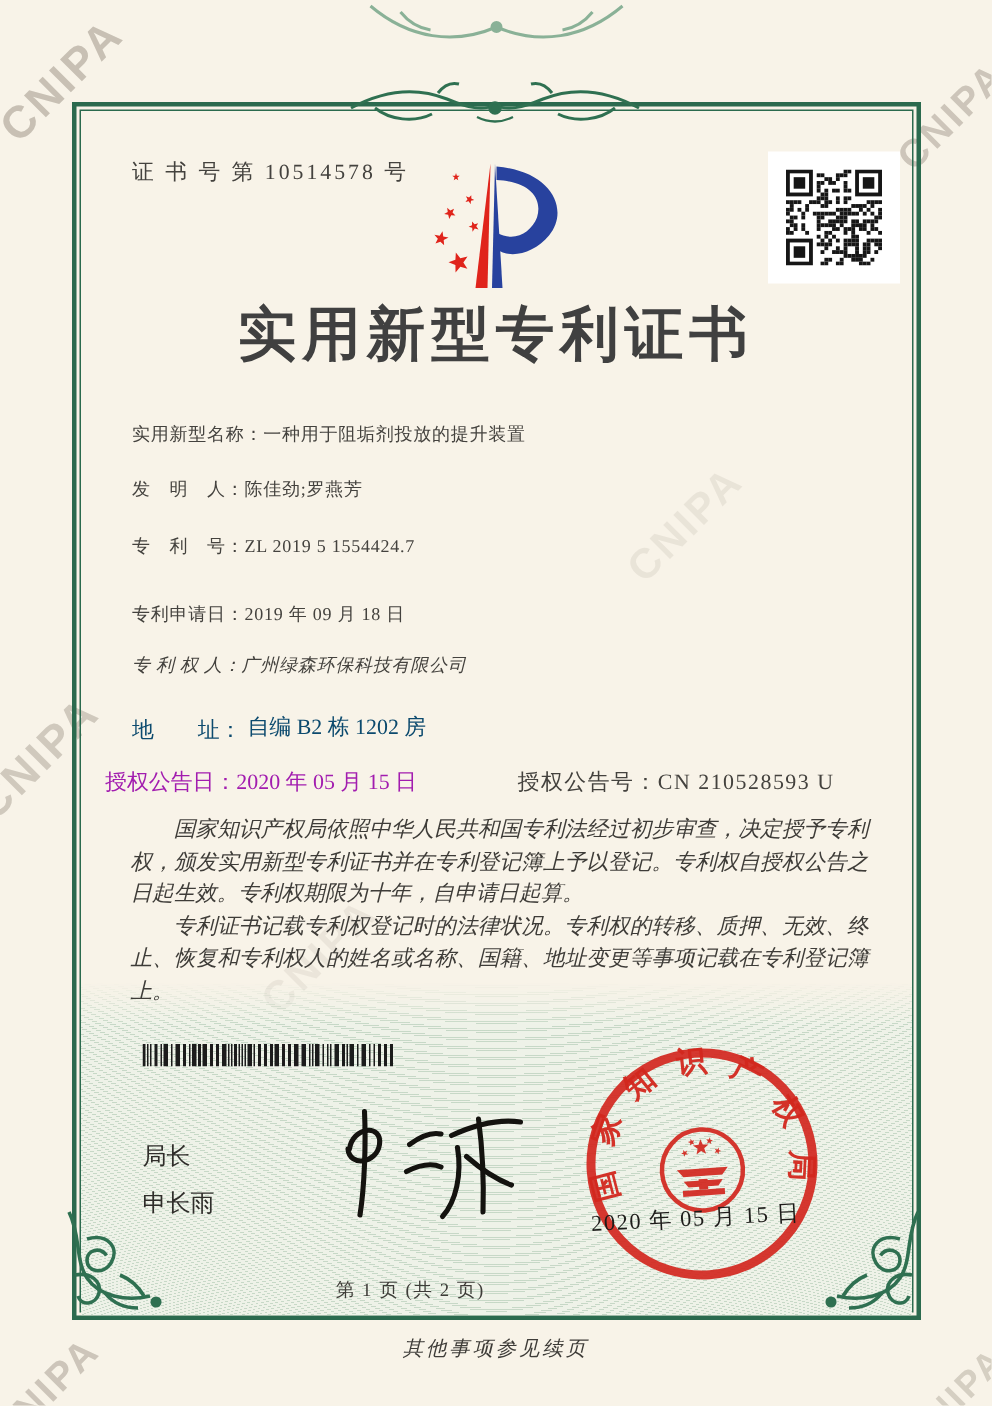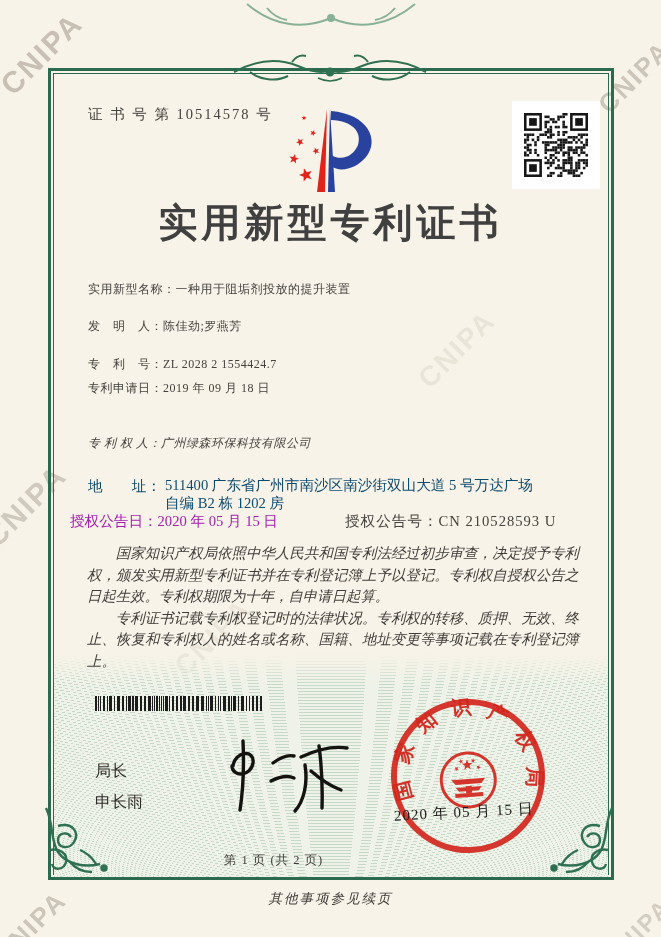--- a/index.html
+++ b/index.html
@@ -368,33 +368,32 @@
 
 <div class="page-title">实用新型专利证书</div>
 
 <div class="field" style="top:281px;">
   <span class="lbl">实用新型名称：</span><span>一种用于阻垢剂投放的提升装置</span>
 </div>
 <div class="field" style="top:318px;">
   <span class="lbl">发　明　人：</span><span>陈佳劲;罗燕芳</span>
 </div>
 <div class="field" style="top:356px;">
-  <span class="lbl">专　利　号：</span><span>ZL 2028 2 1554424.7</span>
-</div>
-<div class="field" style="top:380px;">
+  <span class="lbl">专　利　号：</span><span>ZL 2019 5 1554424.7</span>
+</div>
+<div class="field" style="top:401px;">
   <span class="lbl">专利申请日：</span><span>2019 年 09 月 18 日</span>
 </div>
 <div class="field" style="top:435px;font-style:italic;">
   <span class="lbl">专 利 权 人：</span><span>广州绿森环保科技有限公司</span>
 </div>
 
 <div class="addr-wrap">
   <span class="lbl">地　　址：</span>
   <div class="addr-lines">
-    <div>511400 广东省广州市南沙区南沙街双山大道 5 号万达广场</div>
     <div>自编 B2 栋 1202 房</div>
   </div>
 </div>
 
 <div class="grant-left">
   <span>授权公告日：</span><span>2020 年 05 月 15 日</span>
 </div>
 <div class="grant-right">
   <span>授权公告号：</span><span>CN 210528593 U</span>
 </div>

